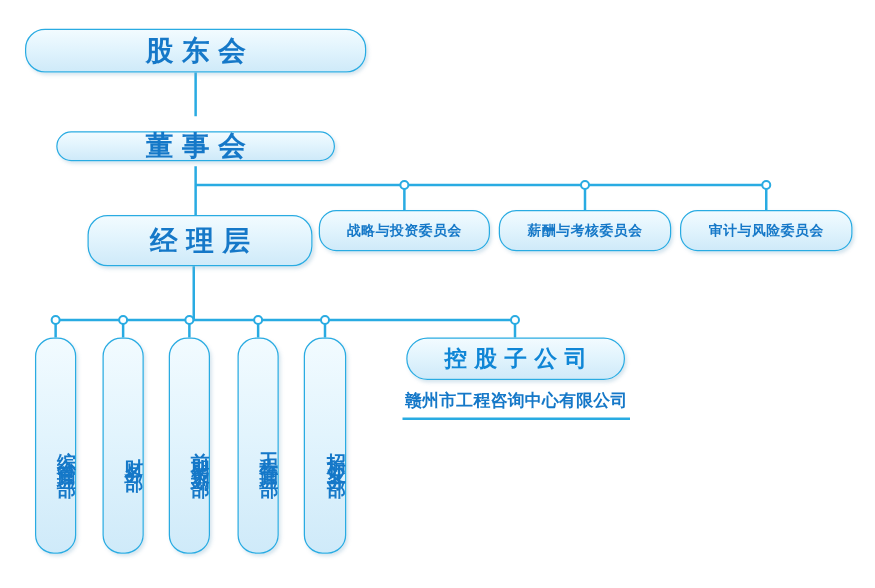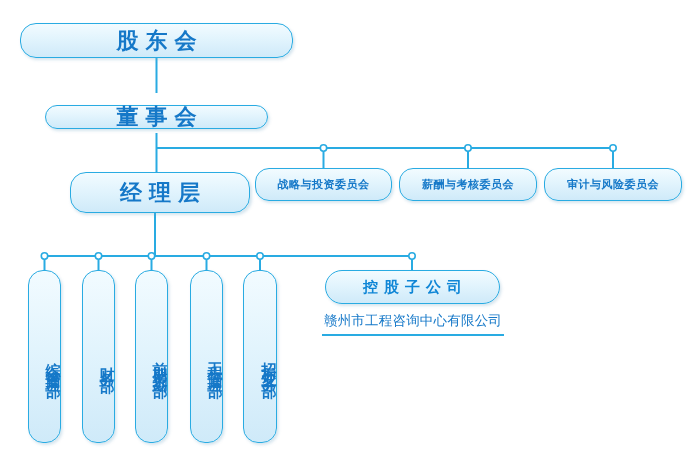--- a/index.html
+++ b/index.html
@@ -66,21 +66,21 @@
     letter-spacing: 5px;
     line-height: 1;
     padding-top: 12px;
     align-items: flex-start;
     justify-content: center;
     color: #1578C8;
   }
 
   .node-sub {
     border-radius: 17px;
-    font-size: 15px;
+    font-size: 18px;
     letter-spacing: 6px;
     text-indent: 6px;
     color: #0F86D6;
   }
 
   
   #box-shareholders { left: 20px;  top: 23px;  width: 273px; height: 35px; }
   #box-board        { left: 45px;  top: 93px;  width: 223px; height: 24px; margin-top: 12px; }
   #box-manager      { left: 70px;  top: 172px; width: 180px; height: 41px; }
 
@@ -97,21 +97,21 @@
   #box-subsidiary { left: 325px; top: 270px; width: 175px; height: 34px; }
 
   
   #subsidiary-caption {
     position: absolute;
     left: 316px;
     top: 312px;
     width: 194px;
     text-align: center;
     font-size: 13.5px;
-    font-weight: normal;
+    font-weight: bold;
     color: #1578C8;
     letter-spacing: 0.2px;
     white-space: nowrap;
   }
   #subsidiary-underline {
     position: absolute;
     left: 322px;
     top: 334px;
     width: 182px;
     height: 2px;

